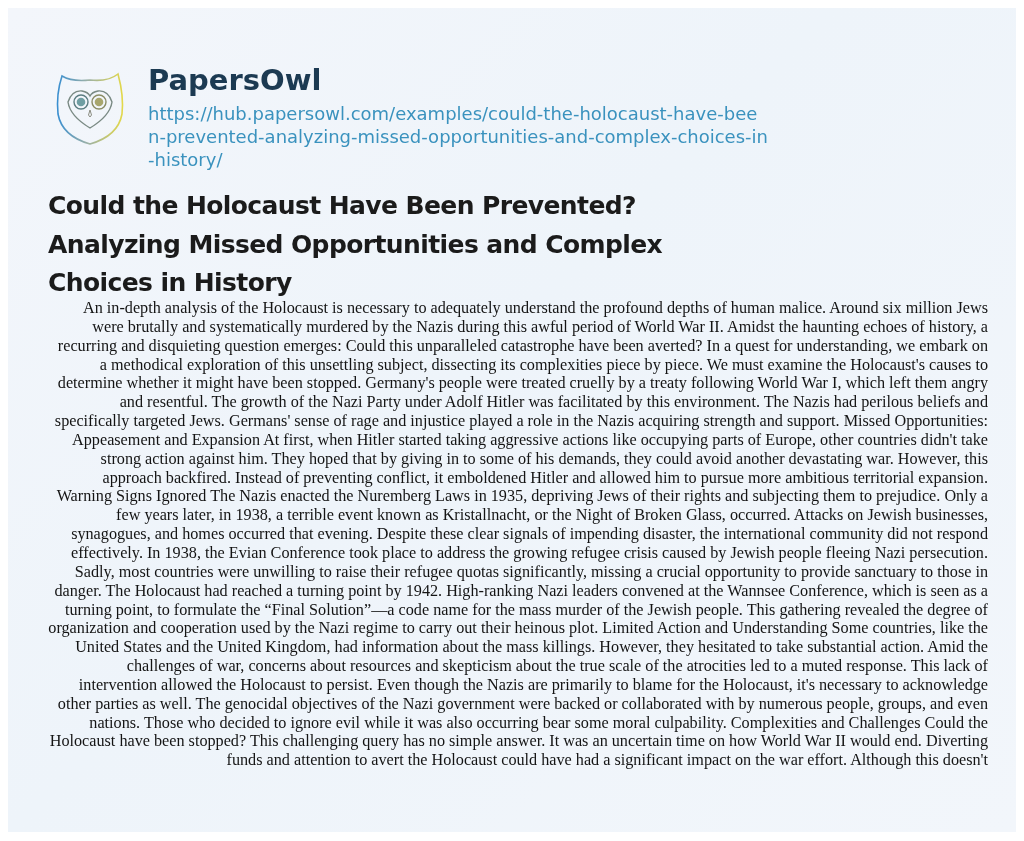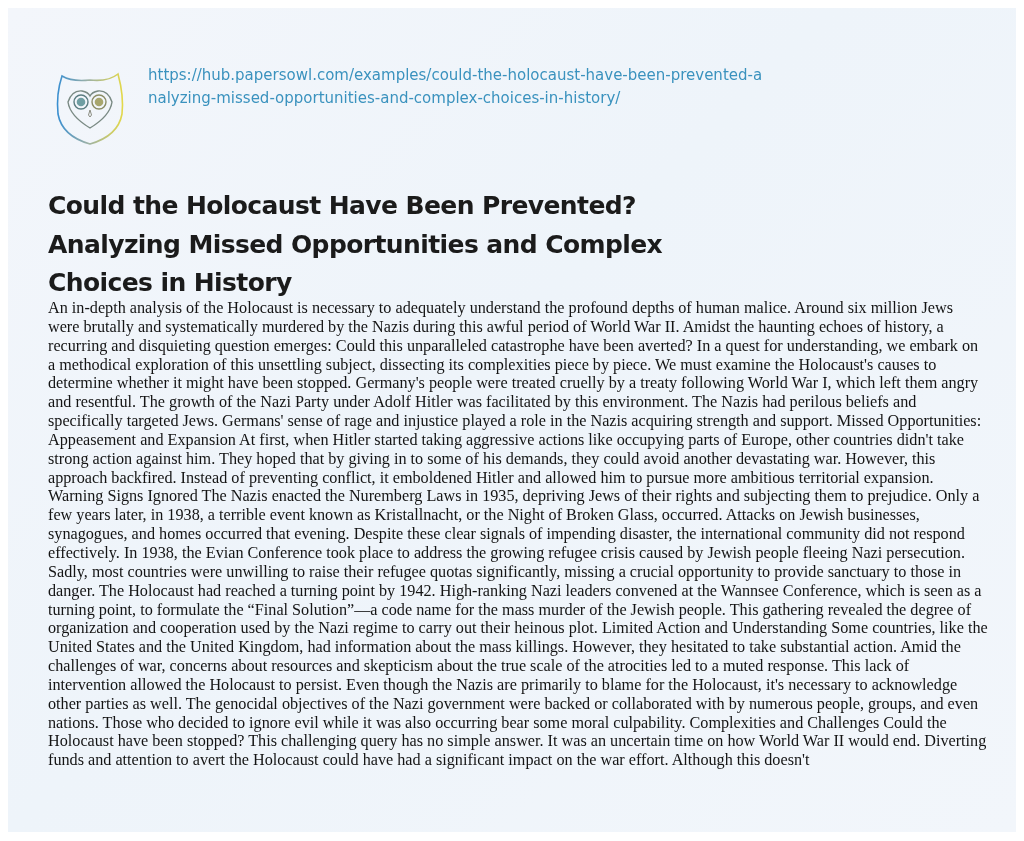--- a/index.html
+++ b/index.html
@@ -38,21 +38,21 @@
       font-family: "DejaVu Sans", sans-serif;
       font-weight: bold;
       font-size: 29px;
       color: #1c3a52;
       line-height: 36px;
       letter-spacing: 0px;
       margin-top: 2px;
     }
     .brand-url {
       font-family: "DejaVu Sans", sans-serif;
-      font-size: 15px;
+      font-size: 18px;
       line-height: 23px;
       color: #3a92be;
       width: 620px;
       margin-top: 4px;
       word-break: break-all;
     }
     .title {
       position: absolute;
       left: 48px;
       top: 187px;
@@ -68,21 +68,21 @@
     .body-text {
       position: absolute;
       left: 48px;
       top: 299px;
       width: 940px;
       font-family: "Liberation Serif", serif;
       font-size: 16.2px;
       line-height: 18.85px;
       color: #141414;
       margin: 0;
-      text-align: left;
+      text-align: right;
     }
   </style>
 </head>
 <body>
 
 <div class="panel"></div>
 
 <div class="header">
   <svg class="logo" viewBox="0 0 80 80">
     <defs>
@@ -94,19 +94,20 @@
     </defs>
     <path d="M12 10 Q22 16 40 14 Q58 16 68 8 Q74 30 72 48 Q68 70 40 78 Q12 70 8 48 Q6 28 12 10 Z" fill="none" stroke="url(#owlg)" stroke-width="1.6"></path>
     <path d="M18 36 Q22 24 32 25 Q38 26 40 30 Q42 26 48 25 Q58 24 62 36 Q60 50 40 62 Q20 50 18 36 Z" fill="none" stroke="#7a8a84" stroke-width="1.4"></path>
     <circle cx="31" cy="36" r="7" fill="none" stroke="#5b7c80" stroke-width="1.4"></circle>
     <circle cx="31" cy="36" r="4.3" fill="#6f9ea3"></circle>
     <circle cx="49" cy="36" r="7" fill="none" stroke="#8a8c66" stroke-width="1.4"></circle>
     <circle cx="49" cy="36" r="4.3" fill="#a8a66e"></circle>
     <path d="M40 44 L38.5 49 L40 51 L41.5 49 Z" fill="none" stroke="#8a8c80" stroke-width="1"></path>
   </svg>
   <div class="brand-block">
+    <div class="brand-name">PapersOwl</div>
     <div class="brand-url">https://hub.papersowl.com/examples/could-the-holocaust-have-been-prevented-analyzing-missed-opportunities-and-complex-choices-in-history/</div>
   </div>
 </div>
 
 <h1 class="title">Could the Holocaust Have Been Prevented? Analyzing Missed Opportunities and Complex Choices in History</h1>
 
 <p class="body-text">An in-depth analysis of the Holocaust is necessary to adequately understand the profound depths of human malice. Around six million Jews were brutally and systematically murdered by the Nazis during this awful period of World War II. Amidst the haunting echoes of history, a recurring and disquieting question emerges: Could this unparalleled catastrophe have been averted? In a quest for understanding, we embark on a methodical exploration of this unsettling subject, dissecting its complexities piece by piece. We must examine the Holocaust's causes to determine whether it might have been stopped. Germany's people were treated cruelly by a treaty following World War I, which left them angry and resentful. The growth of the Nazi Party under Adolf Hitler was facilitated by this environment. The Nazis had perilous beliefs and specifically targeted Jews. Germans' sense of rage and injustice played a role in the Nazis acquiring strength and support. Missed Opportunities: Appeasement and Expansion At first, when Hitler started taking aggressive actions like occupying parts of Europe, other countries didn't take strong action against him. They hoped that by giving in to some of his demands, they could avoid another devastating war. However, this approach backfired. Instead of preventing conflict, it emboldened Hitler and allowed him to pursue more ambitious territorial expansion. Warning Signs Ignored The Nazis enacted the Nuremberg Laws in 1935, depriving Jews of their rights and subjecting them to prejudice. Only a few years later, in 1938, a terrible event known as Kristallnacht, or the Night of Broken Glass, occurred. Attacks on Jewish businesses, synagogues, and homes occurred that evening. Despite these clear signals of impending disaster, the international community did not respond effectively. In 1938, the Evian Conference took place to address the growing refugee crisis caused by Jewish people fleeing Nazi persecution. Sadly, most countries were unwilling to raise their refugee quotas significantly, missing a crucial opportunity to provide sanctuary to those in danger. The Holocaust had reached a turning point by 1942. High-ranking Nazi leaders convened at the Wannsee Conference, which is seen as a turning point, to formulate the “Final Solution”—a code name for the mass murder of the Jewish people. This gathering revealed the degree of organization and cooperation used by the Nazi regime to carry out their heinous plot. Limited Action and Understanding Some countries, like the United States and the United Kingdom, had information about the mass killings. However, they hesitated to take substantial action. Amid the challenges of war, concerns about resources and skepticism about the true scale of the atrocities led to a muted response. This lack of intervention allowed the Holocaust to persist. Even though the Nazis are primarily to blame for the Holocaust, it's necessary to acknowledge other parties as well. The genocidal objectives of the Nazi government were backed or collaborated with by numerous people, groups, and even nations. Those who decided to ignore evil while it was also occurring bear some moral culpability. Complexities and Challenges Could the Holocaust have been stopped? This challenging query has no simple answer. It was an uncertain time on how World War II would end. Diverting funds and attention to avert the Holocaust could have had a significant impact on the war effort. Although this doesn't</p>
 
 </body></html>

